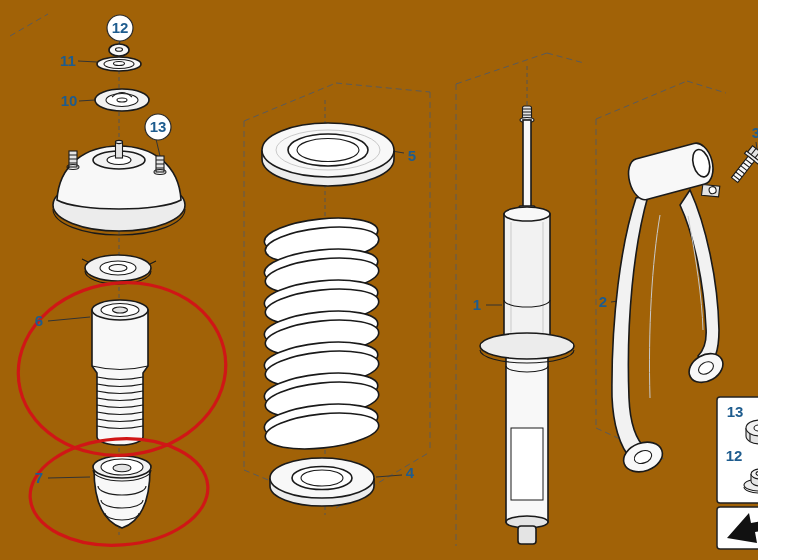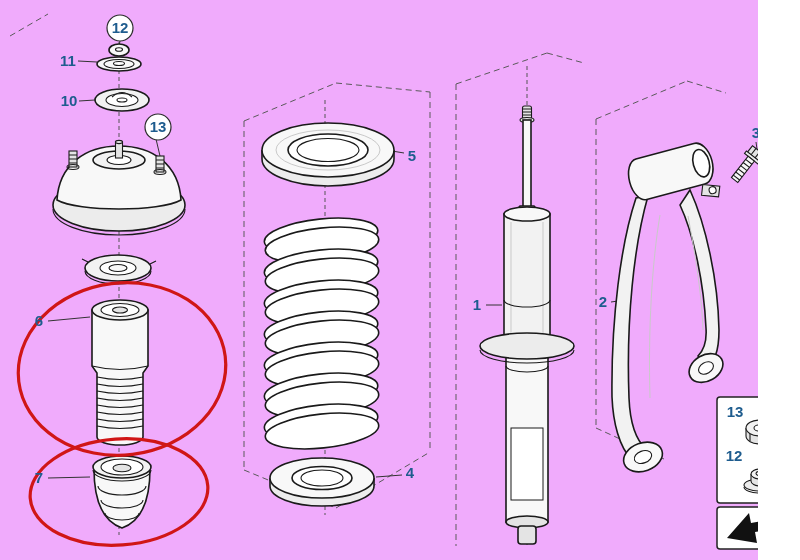--- a/index.html
+++ b/index.html
@@ -1,16 +1,16 @@
 <!DOCTYPE html>
 <html><head>
 <meta charset="utf-8">
 <style>
   html,body { margin:0; padding:0; background:#ffffff; }
-  .stage { position:relative; width:758px; height:560px; background:#f0abfc; overflow:hidden;
+  .stage { position:relative; width:758px; height:560px; background:#a16207; overflow:hidden;
            font-family:"Liberation Sans", sans-serif; }
   svg { position:absolute; left:0; top:0; }
   
   .p   { stroke:#1a1a1a; stroke-width:1.6; }
   .t   { stroke:#1a1a1a; stroke-width:1.1; }
   .n   { fill:none; }
   .w   { fill:#ffffff; }
   .g1  { fill:#f8f8f8; }
   .g2  { fill:#f2f2f2; }
   .g3  { fill:#ececec; }

